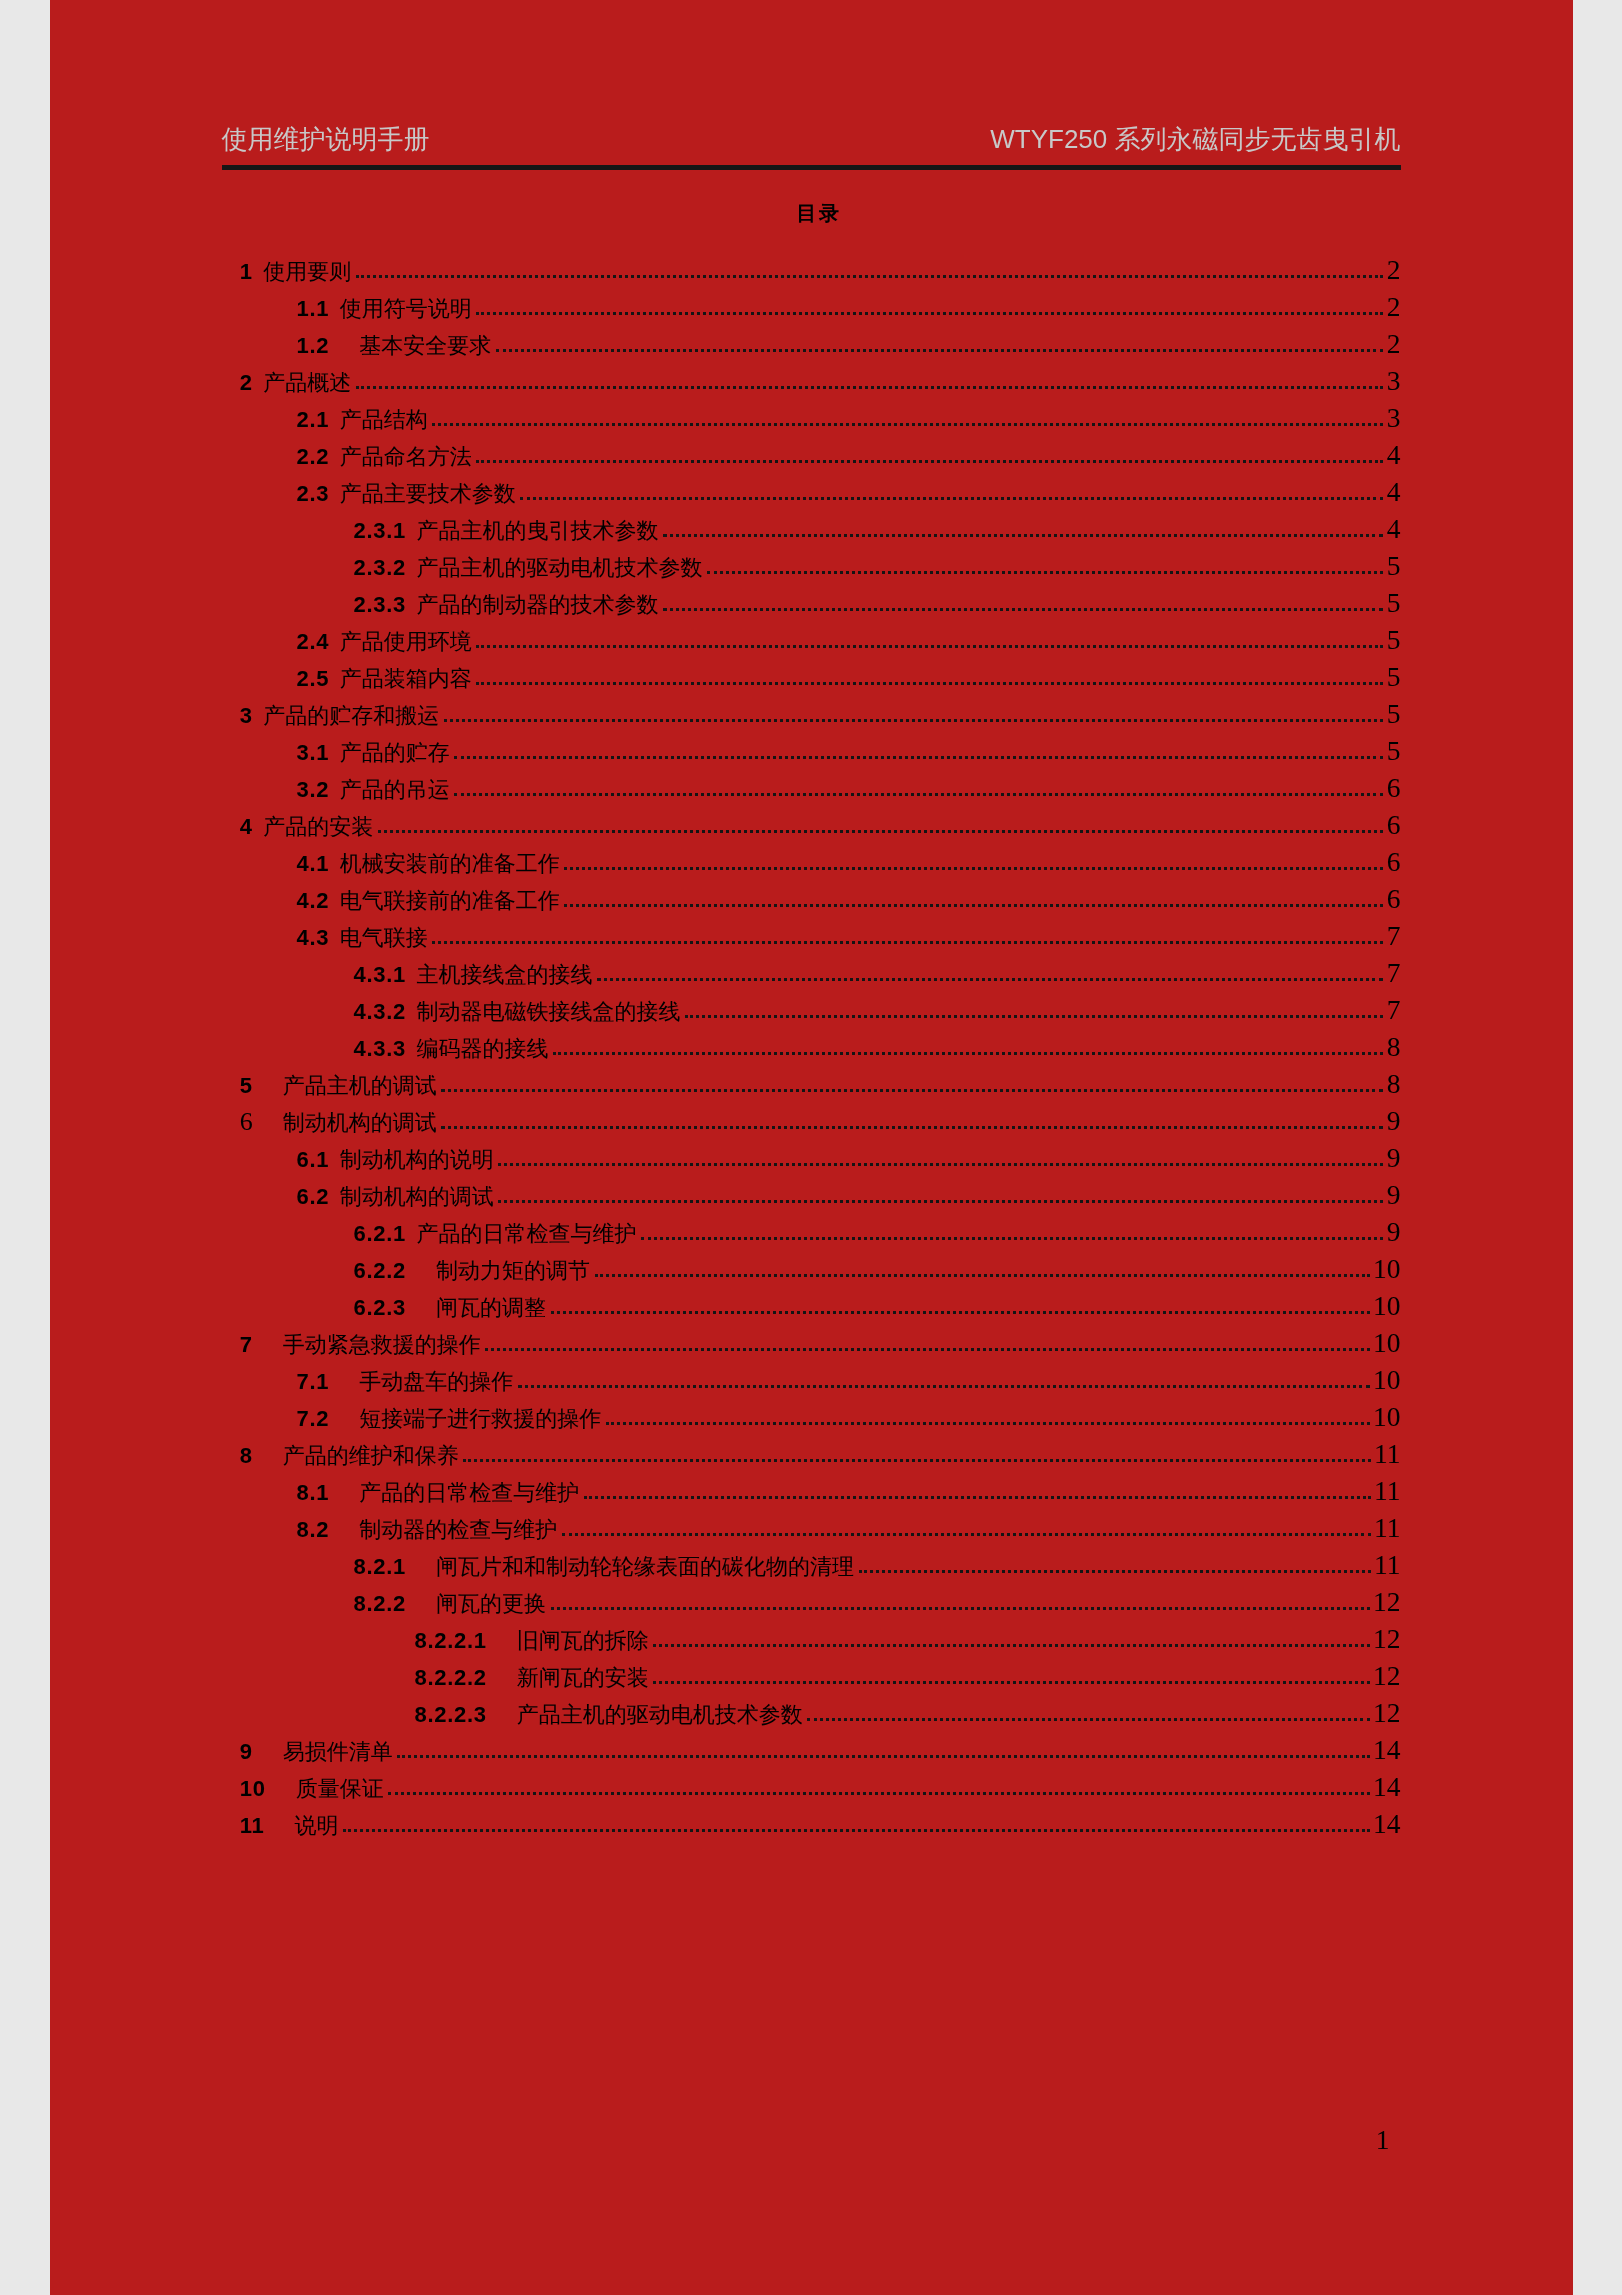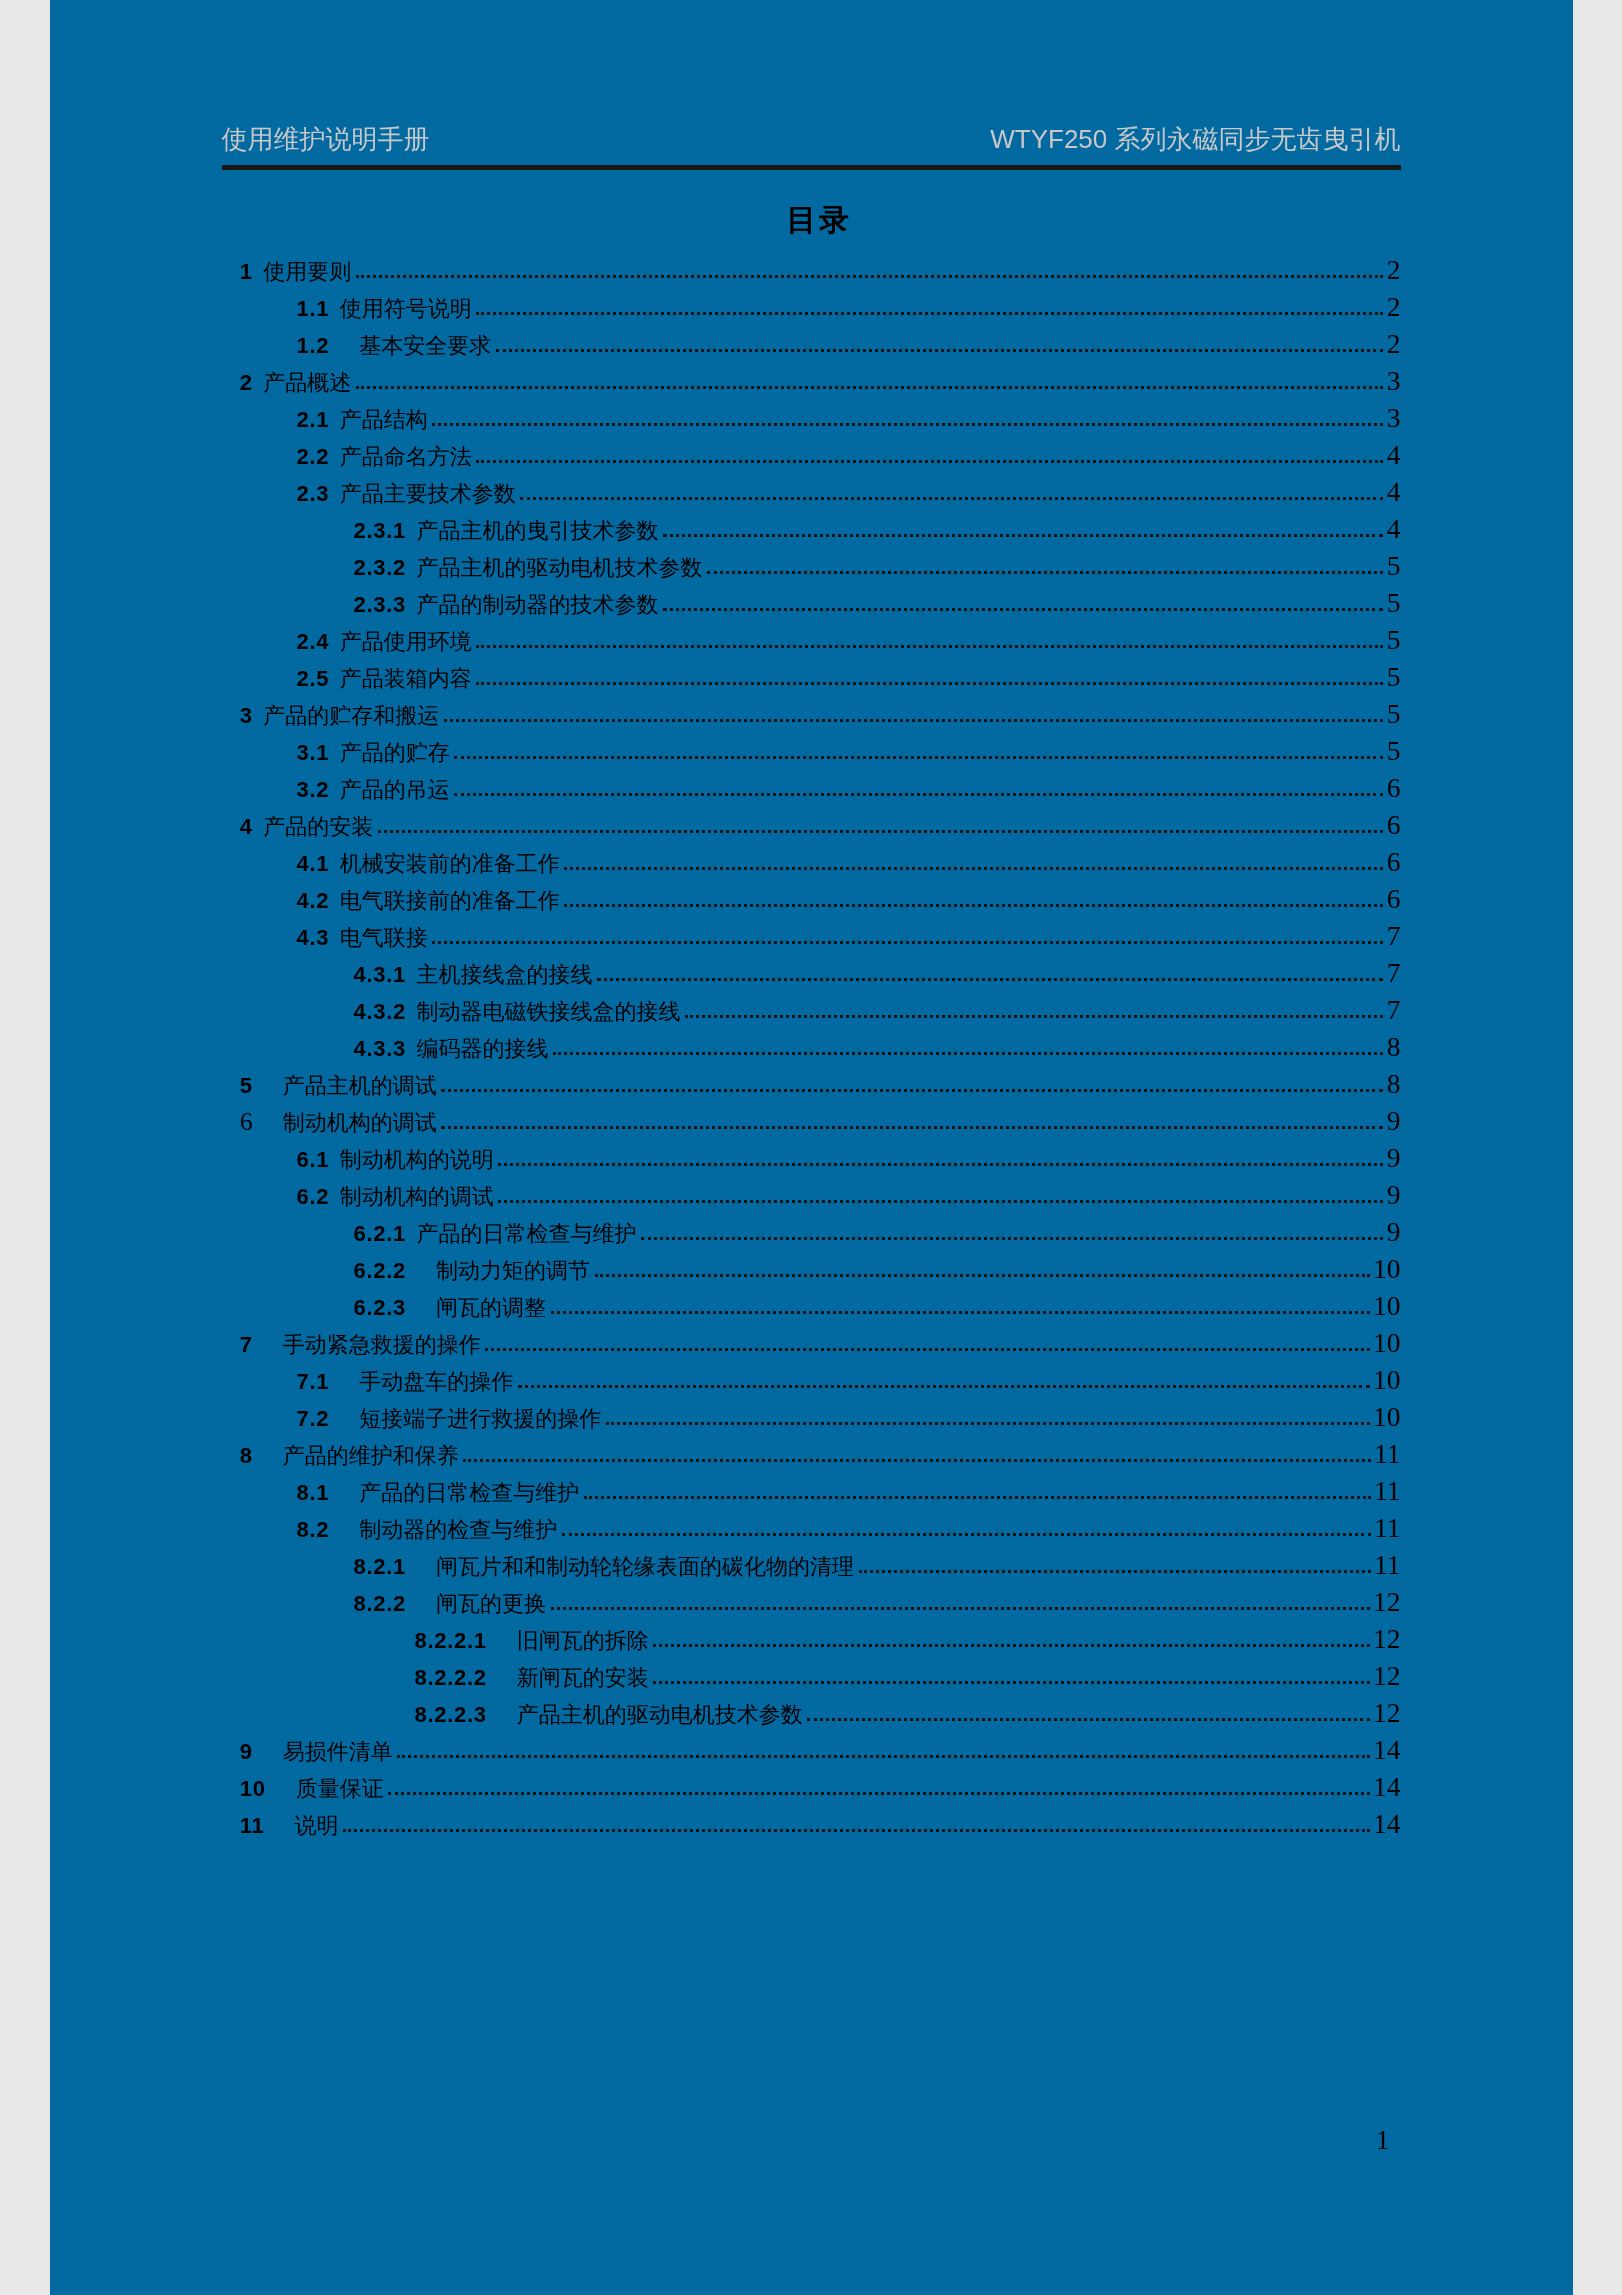--- a/index.html
+++ b/index.html
@@ -1,39 +1,39 @@
 <!DOCTYPE html>
 <html style="font-size:10.5px"><head>
 <meta charset="utf-8">
 <style>
   html,body { margin:0; padding:0; background:#e8e8e8; }
   .page {
     position:relative;
     width:1523px; height:2295px;
     margin:0 auto;
-    background:#0369a1;
+    background:#b91c1c;
     font-family:"Liberation Sans", sans-serif;
     color:#000;
     overflow:hidden;
   }
   
   .header {
     position:absolute; left:172px; right:172px; top:122px;
     display:flex; justify-content:space-between; align-items:flex-end;
     font-size:26px; color:#c8c8c8; white-space:nowrap;
   }
   .header-rule {
     position:absolute; left:172px; right:172px; top:165px;
     border-top:5.2px solid #161616; height:0;
   }
   
   .doc-title {
     position:absolute; left:16px; right:0; top:200px;
     text-align:center;
-    font-size:30px; font-weight:700; letter-spacing:2.6px;
+    font-size:20px; font-weight:700; letter-spacing:2.6px;
   }
   
   .toc {
     position:absolute; left:172px; right:172px; top:251px;
   }
   .toc-row {
     display:flex; align-items:baseline;
     height:37px; line-height:37px;
     font-size:22px; white-space:nowrap;
   }

